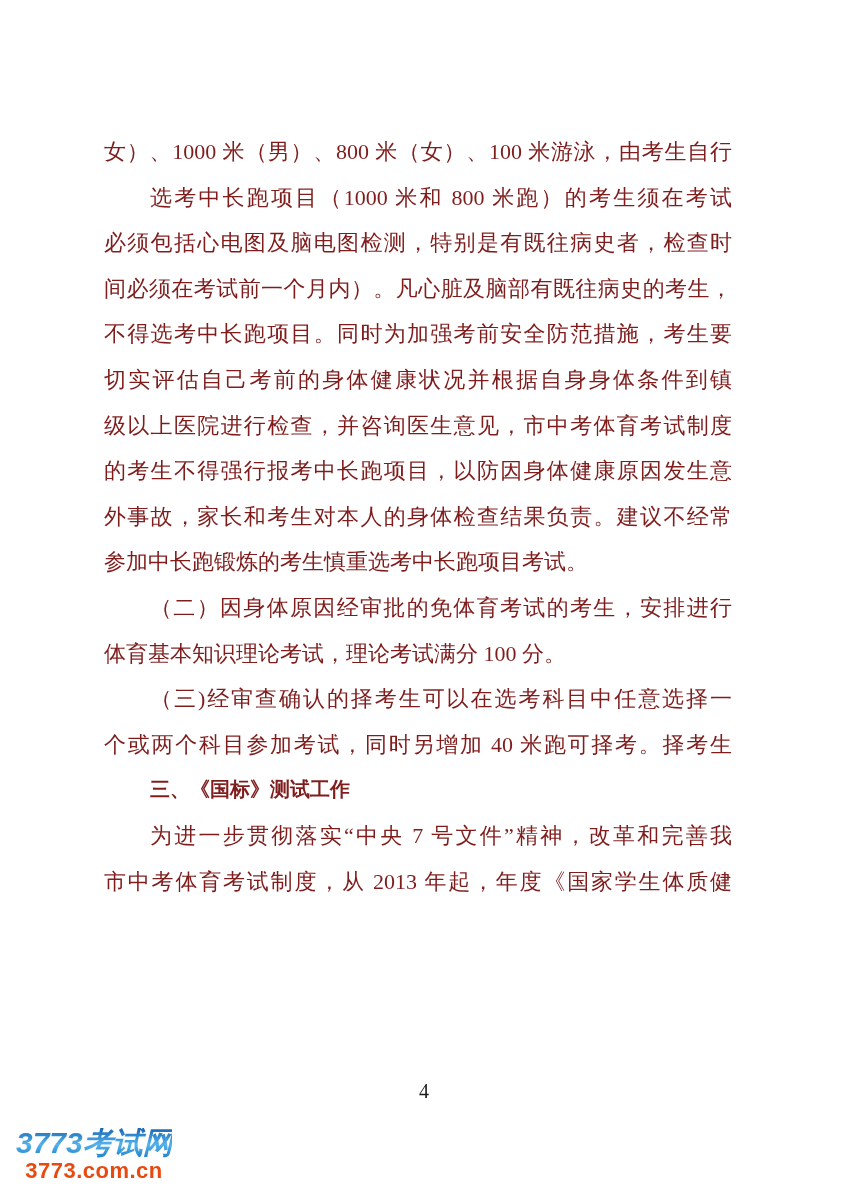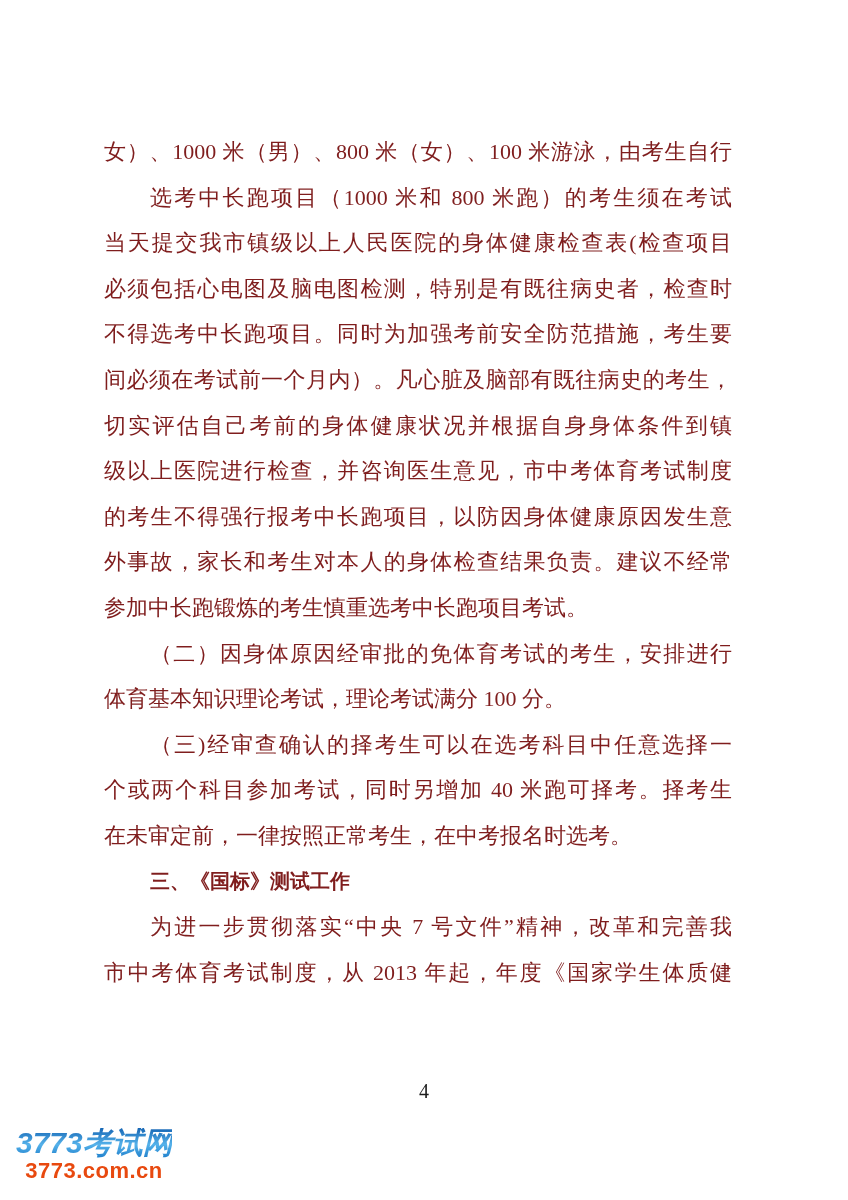--- a/index.html
+++ b/index.html
@@ -85,38 +85,36 @@
 <body>
 
 <div class="page">
 
   <div class="doc-body">
       <div class="para">
         <div class="line fill">女）、1000 米（男）、800 米（女）、100 米游泳，由考生自行</div>
       </div>
       <div class="para">
         <div class="line fill ind">选考中长跑项目（1000 米和 800 米跑）的考生须在考试</div>
-        <div class="line fill">当天提交我市镇级以上人民医院的身体健康检查表(检查项目</div>
         <div class="line fill">必须包括心电图及脑电图检测，特别是有既往病史者，检查时</div>
+        <div class="line fill">间必须在考试前一个月内）。凡心脏及脑部有既往病史的考生，</div>
         <div class="line fill">不得选考中长跑项目。同时为加强考前安全防范措施，考生要</div>
-        <div class="line fill">间必须在考试前一个月内）。凡心脏及脑部有既往病史的考生，</div>
         <div class="line fill">切实评估自己考前的身体健康状况并根据自身身体条件到镇</div>
         <div class="line fill">级以上医院进行检查，并咨询医生意见，市中考体育考试制度</div>
         <div class="line fill">的考生不得强行报考中长跑项目，以防因身体健康原因发生意</div>
         <div class="line fill">外事故，家长和考生对本人的身体检查结果负责。建议不经常</div>
         <div class="line">参加中长跑锻炼的考生慎重选考中长跑项目考试。</div>
       </div>
       <div class="para">
         <div class="line fill ind">（二）因身体原因经审批的免体育考试的考生，安排进行</div>
         <div class="line">体育基本知识理论考试，理论考试满分 100 分。</div>
       </div>
       <div class="para">
         <div class="line fill ind">（三)经审查确认的择考生可以在选考科目中任意选择一</div>
         <div class="line fill">个或两个科目参加考试，同时另增加 40 米跑可择考。择考生</div>
-        <div class="line">在未审定前，一律按照正常考生，在中考报名时选考。</div>
       </div>
       <div class="para bold">
         <div class="line ind">三、《国标》测试工作</div>
       </div>
       <div class="para">
         <div class="line fill ind">为进一步贯彻落实“中央 7 号文件”精神，改革和完善我</div>
         <div class="line fill">市中考体育考试制度，从 2013 年起，年度《国家学生体质健</div>
       </div>
     </div>
 

